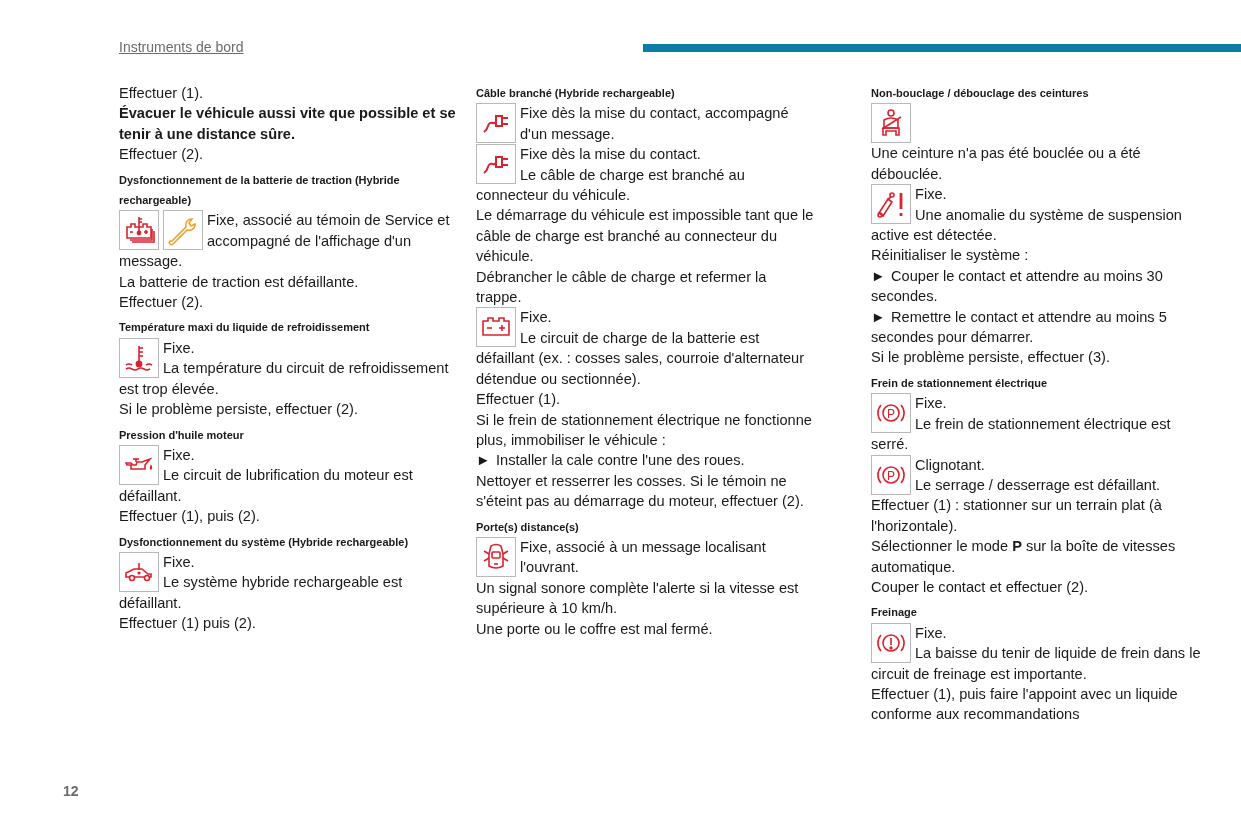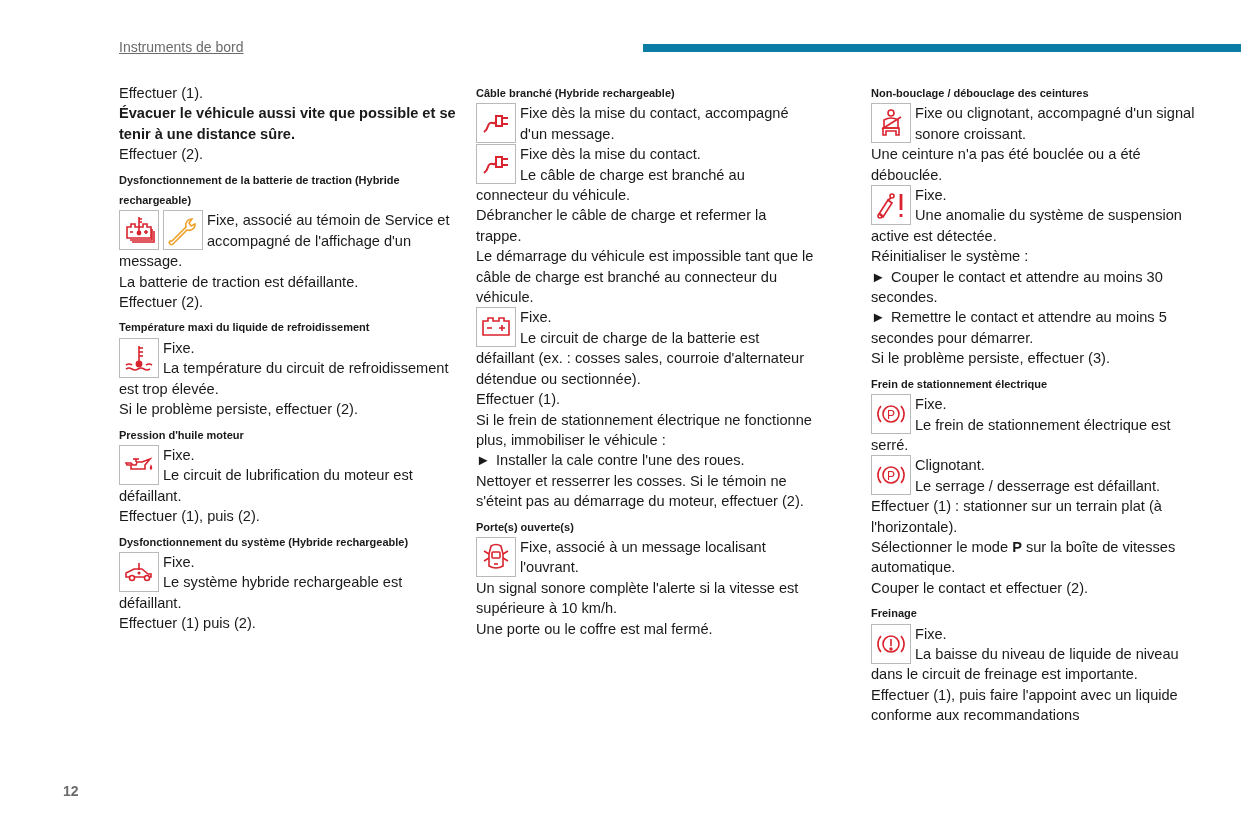--- a/index.html
+++ b/index.html
@@ -130,42 +130,42 @@
         <path d="M5 26 q3 -2 4 -6 q1 -4 5 -3 q3 1 3 -3"></path>
         <path d="M17 10 h6 v10 h-6 z" fill="#fff"></path>
         <line x1="23" y1="12" x2="29" y2="12"></line>
           <line x1="23" y1="18" x2="29" y2="18"></line>
       </svg>
     </span>
     <div>Fixe dès la mise du contact.</div>
     <span>Le câble de charge est branché au connecteur du véhicule.</span>
     <div class="clear"></div>
   </div>
+  <p class="p">Le démarrage du véhicule est impossible tant que le câble de charge est branché au connecteur du véhicule.</p>
   <p class="p">Débrancher le câble de charge et refermer la trappe.</p>
-  <p class="p">Le démarrage du véhicule est impossible tant que le câble de charge est branché au connecteur du véhicule.</p>
 
   <div>
     <span class="icon">
       <svg viewBox="0 0 34 34" fill="none" stroke="#d9232e" stroke-width="1.6">
         <path d="M4 11 h5 v-3 h5 v3 h6 v-3 h5 v3 h5 v14 h-26 z"></path>
         <line x1="8" y1="18" x2="13" y2="18"></line>
           <line x1="20" y1="18" x2="26" y2="18"></line>
           <line x1="23" y1="15" x2="23" y2="21"></line>
       </svg>
     </span>
     <div>Fixe.</div>
     <span>Le circuit de charge de la batterie est défaillant (ex. : cosses sales, courroie d'alternateur détendue ou sectionnée).</span>
     <div class="clear"></div>
   </div>
   <p class="p">Effectuer (1).</p>
   <p class="p">Si le frein de stationnement électrique ne fonctionne plus, immobiliser le véhicule :</p>
   <p class="p"><span class="arrow">►</span><span>Installer la cale contre l'une des roues.</span></p>
   <p class="p">Nettoyer et resserrer les cosses. Si le témoin ne s'éteint pas au démarrage du moteur, effectuer (2).</p>
 
-  <h3>Porte(s) ouverte(s)</h3>
+  <h3>Porte(s) distance(s)</h3>
   <div>
     <span class="icon">
       <svg viewBox="0 0 34 34" fill="none" stroke="#d9232e" stroke-width="1.6">
         <path d="M12 6 q5 -3 10 0 l2 8 v12 q-7 4 -14 0 v-12 z"></path>
         <rect x="13" y="12" width="8" height="6" rx="1"></rect>
         <line x1="15" y1="24" x2="19" y2="24"></line>
         <path d="M10 14 l-5 -3 M10 18 l-5 3 M24 14 l5 -3 M24 18 l5 3"></path>
       </svg>
     </span>
     <span>Fixe, associé à un message localisant l'ouvrant.</span>
@@ -179,21 +179,20 @@
   <h3 style="margin-top:0">Non-bouclage / débouclage des ceintures</h3>
   <div>
     <span class="icon">
       <svg viewBox="0 0 34 34" fill="none" stroke="#d9232e" stroke-width="1.6">
         <circle cx="17" cy="7" r="3"></circle>
         <path d="M10 22 v-8 q7 -4 14 0 v8 z"></path>
         <path d="M9 22 h16 v7 h-3 v-4 h-10 v4 h-3 z"></path>
         <line x1="8" y1="23" x2="27" y2="11"></line>
       </svg>
     </span>
-    <span>Fixe ou clignotant, accompagné d'un signal sonore croissant.</span>
     <div class="clear"></div>
   </div>
   <p class="p">Une ceinture n'a pas été bouclée ou a été débouclée.</p>
 
   <div>
     <span class="icon">
       <svg viewBox="0 0 34 34" fill="none" stroke="#d9232e" stroke-width="1.6">
         <path d="M5 26 l9 -14 l4 3 l-9 14 z"></path>
         <circle cx="6" cy="28" r="2"></circle>
           <circle cx="18" cy="8" r="2"></circle>
@@ -244,19 +243,19 @@
   <div>
     <span class="icon">
       <svg viewBox="0 0 34 34" fill="none" stroke="#d9232e" stroke-width="1.6">
         <circle cx="17" cy="17" r="8"></circle>
         <path d="M7 9 a12 12 0 0 0 0 16 M27 9 a12 12 0 0 1 0 16"></path>
         <line x1="17" y1="12" x2="17" y2="19"></line>
           <circle cx="17" cy="22" r="0.9" fill="#d9232e"></circle>
       </svg>
     </span>
     <div>Fixe.</div>
-    <span>La baisse du niveau de liquide de niveau dans le circuit de freinage est importante.</span>
+    <span>La baisse du tenir de liquide de frein dans le circuit de freinage est importante.</span>
     <div class="clear"></div>
   </div>
   <p class="p">Effectuer (1), puis faire l'appoint avec un liquide conforme aux recommandations</p>
 </div>
 
 <div class="page-number">12</div>
 
 </body></html>

